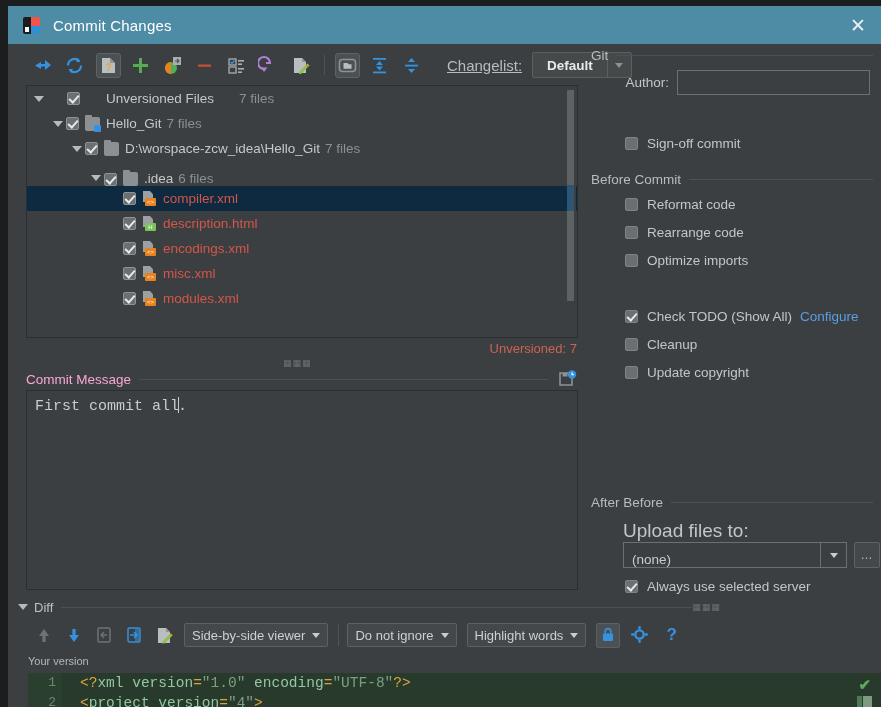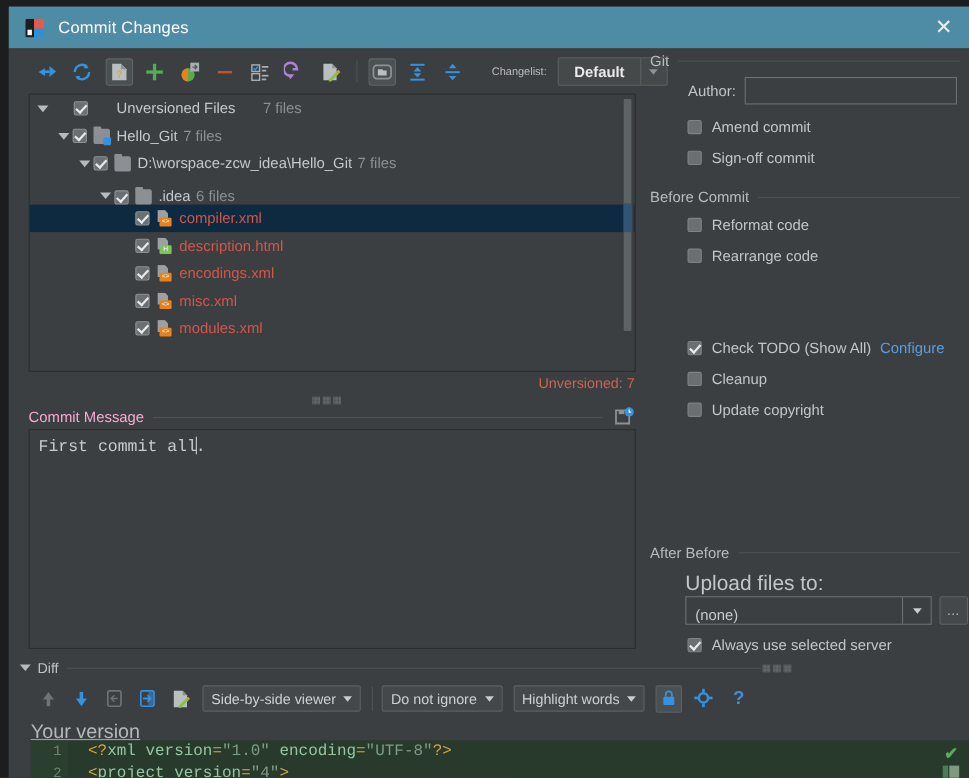--- a/index.html
+++ b/index.html
@@ -24,21 +24,21 @@
   .content{position:absolute;left:8px;top:44px;width:873px;height:663px;background:#3c3f41;}
 
   
   .left-col{position:absolute;left:0;top:0;width:579px;height:551px;}
 
   .toolbar{position:absolute;left:0;top:0;width:579px;height:42px;display:flex;align-items:center;padding-left:24px;}
   .tb-icon{width:21px;height:21px;margin-right:11px;position:relative;display:inline-block;flex:0 0 auto;}
   .tb-icon.boxed{border:1px solid #5e6364;background:#4b5052;border-radius:3px;width:25px;height:25px;margin-right:9px;}
   .tb-sep{width:1px;height:20px;background:#4f5355;margin:0 10px 0 2px;flex:0 0 auto;}
 
-  .changelist-lbl{color:#b9bcbd;font-size:10px;margin-left:14px;margin-right:10px;white-space:nowrap;}
+  .changelist-lbl{color:#b9bcbd;font-size:15px;margin-left:14px;margin-right:10px;white-space:nowrap;text-decoration:underline;}
   .cl-combo{display:flex;align-items:center;height:26px;background:#45494a;border:1px solid #5a5f61;border-radius:2px;}
   .cl-combo .val{color:#e8eaeb;font-size:13.5px;font-weight:bold;padding:0 14px 0 14px;white-space:nowrap;}
   .cl-combo .arr{width:24px;height:24px;border-left:1px solid #5a5f61;display:flex;align-items:center;justify-content:center;}
   .caret{width:0;height:0;border-left:4px solid transparent;border-right:4px solid transparent;border-top:5px solid #8b9093;}
   .caret.light{border-top-color:#c9cdce;}
 
   
   .tree-wrap{position:absolute;left:18px;top:41px;width:552px;height:253px;border:1px solid #2b2d2e;background:#3c3f41;overflow:hidden;}
   .tree{position:relative;}
   .trow{height:25px;display:flex;align-items:center;white-space:nowrap;font-size:13.5px;color:#bfc3c4;padding-left:4px;}
@@ -107,21 +107,21 @@
   .diff-head .grip{color:#6c7073;font-size:9px;letter-spacing:1px;padding:0 160px 0 0;}
 
   .diff-tb{position:absolute;left:10px;top:575px;width:863px;height:32px;display:flex;align-items:center;padding-left:16px;}
   .dbtn{width:20px;height:20px;margin-right:10px;position:relative;flex:0 0 auto;}
   .dcombo{height:24px;border:1px solid #5b6062;background:#44484a;border-radius:2px;display:flex;align-items:center;padding:0 7px;margin-right:10px;color:#ccd0d1;font-size:13px;white-space:nowrap;}
   .dcombo .caret{margin-left:7px;}
   .dsep{width:1px;height:22px;background:#4f5355;margin:0 8px 0 0;flex:0 0 auto;}
   .dtog{width:24px;height:25px;border:1px solid #5b6062;background:#4b5052;border-radius:2px;display:flex;align-items:center;justify-content:center;margin-right:10px;flex:0 0 auto;}
   .help-q{color:#3f8edd;font-size:17px;font-weight:bold;margin-left:6px;}
 
-  .yourver{position:absolute;left:20px;top:611px;color:#b4b8b9;font-size:18px;text-decoration:underline;}
+  .yourver{position:absolute;left:20px;top:611px;color:#b4b8b9;font-size:11px;}
   .code{position:absolute;left:20px;top:629px;width:853px;height:34px;background:#273a2b;overflow:hidden;}
   .gutter{position:absolute;left:0;top:0;width:34px;height:34px;background:#2b3f2f;}
   .gln{position:absolute;right:6px;color:#6f8472;font-size:13px;font-family:"Liberation Mono",monospace;}
   .cline{position:absolute;left:52px;font-family:"Liberation Mono",monospace;font-size:14.5px;white-space:pre;}
   .tk-br{color:#d9a441;}
   .tk-at{color:#93c7a0;}
   .tk-str{color:#7e9e84;}
   .check-ok{position:absolute;right:10px;top:632px;color:#5fa85f;font-size:15px;font-weight:bold;}
   .mini-map{position:absolute;right:9px;top:652px;width:15px;height:14px;}
   .mini-map .a{position:absolute;left:0;top:0;width:5px;height:14px;background:#4c7a52;}
@@ -381,41 +381,41 @@
       <div class="grp" style="top:4px;">
         <div class="lbl">Git</div>
         <div class="line"></div>
       </div>
 
       <div class="author-row">
         <div class="author-lbl">Author:</div>
         <input class="author-in" type="text" value="" style="">
       </div>
 
-      <div class="chk-row" style="left:34px;top:59px;">
-        <span class="chk"></span>
-        <span>Amend commit</span>
-      </div>
       <div class="chk-row" style="left:34px;top:87px;">
         <span class="chk"></span>
         <span>Sign-off commit</span>
       </div>
 
       <div class="grp" style="top:128px;">
         <div class="lbl">Before Commit</div>
         <div class="line"></div>
       </div>
 
       <div class="chk-row" style="left:34px;top:148px;">
         <span class="chk"></span>
         <span>Reformat code</span>
       </div>
       <div class="chk-row" style="left:34px;top:176px;">
         <span class="chk"></span>
         <span>Rearrange code</span>
+      </div>
+      <div class="chk-row" style="left:34px;top:204px;">
+        <span class="chk"></span>
+        <span>Optimize imports</span>
       </div>
       <div class="chk-row" style="left:34px;top:260px;">
         <span class="chk on"></span>
         <span>Check TODO (Show All)</span>
         <span class="cfg-link">Configure</span>
       </div>
       <div class="chk-row" style="left:34px;top:288px;">
         <span class="chk"></span>
         <span>Cleanup</span>
       </div>

